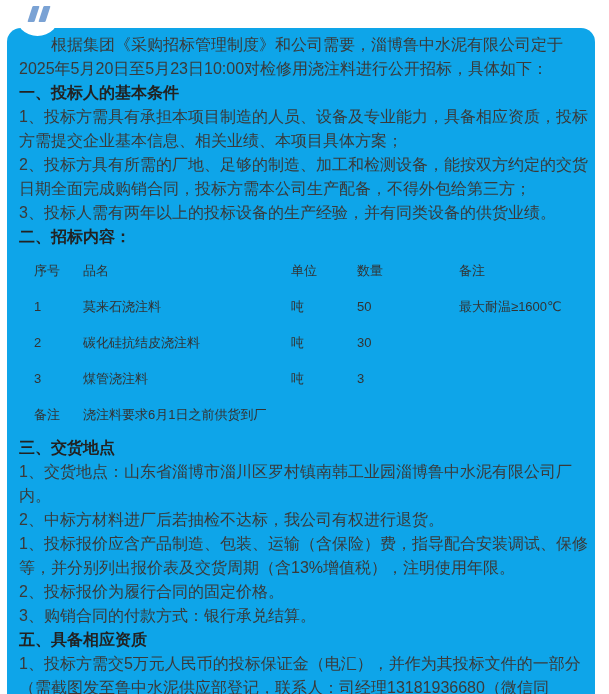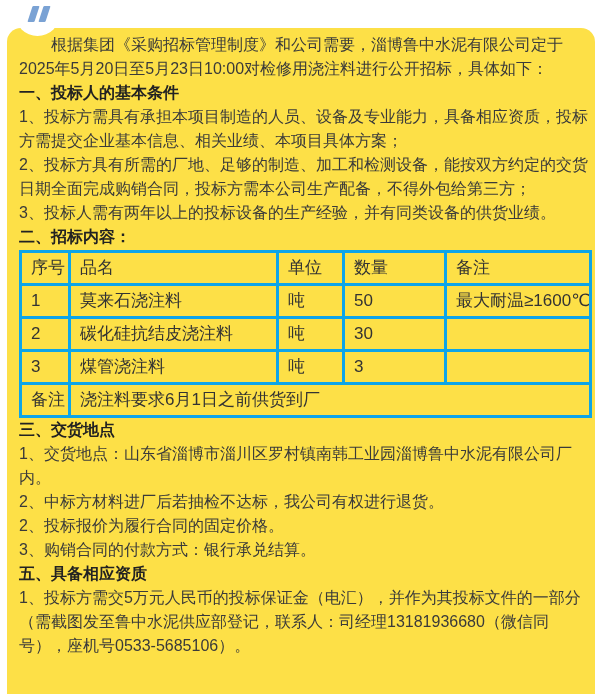--- a/index.html
+++ b/index.html
@@ -3,21 +3,21 @@
 <meta charset="utf-8">
 <style>
   html,body{margin:0;padding:0;}
   body{
     width:609px;height:694px;position:relative;overflow:hidden;
     background:#ffffff;
     font-family:"Liberation Sans","DejaVu Sans",sans-serif;
   }
   .card{
     position:absolute;left:7px;top:28px;width:588px;height:666px;
-    background:#fde047;border-radius:14px 14px 0 0;
+    background:#0ea5e9;border-radius:14px 14px 0 0;
     box-sizing:border-box;padding:5px 3px 0 12px;z-index:1;
   }
   .quote-circle{
     position:absolute;left:15px;top:-9px;width:45px;height:45px;
     background:#ffffff;border-radius:50%;z-index:2;
   }
   .quote-mark{
     position:absolute;left:30px;top:6px;z-index:3;display:flex;gap:4px;
   }
   .quote-mark i{
@@ -27,22 +27,22 @@
   .card p,.card h3{
     margin:0;font-size:16px;line-height:24px;font-weight:400;color:#3a3a3a;
   }
   .card h3{font-weight:700;color:#222222;}
   .intro{text-indent:2em;}
   table{
     width:570px;border-collapse:collapse;table-layout:fixed;
     margin:1px 0 0 0;
   }
   th,td{
-    border:3px solid #0ea5e9;height:30px;padding:0 9px;
-    font-size:17px;font-weight:400;text-align:left;vertical-align:middle;
+    border:6px solid #0ea5e9;height:30px;padding:0 9px;
+    font-size:13px;font-weight:400;text-align:left;vertical-align:middle;
     color:#333333;line-height:20px;overflow:hidden;white-space:nowrap;
   }
   col.c1{width:49px}col.c2{width:208px}col.c3{width:66px}col.c4{width:102px}col.c5{width:145px}
 </style>
 </head>
 <body>
 
 <div class="quote-circle"></div>
 <div class="quote-mark">
     <i></i>
@@ -100,18 +100,19 @@
       <td>备注</td>
       <td colspan="4">浇注料要求6月1日之前供货到厂</td>
     </tr>
   </tbody>
     </table>
 
   <h3>三、交货地点</h3>
   <p>1、交货地点：山东省淄博市淄川区罗村镇南韩工业园淄博鲁中水泥有限公司厂内。</p>
   <p>2、中标方材料进厂后若抽检不达标，我公司有权进行退货。</p>
 
+  <p>1、投标报价应含产品制造、包装、运输（含保险）费，指导配合安装调试、保修等，并分别列出报价表及交货周期（含13%增值税），注明使用年限。</p>
   <p>2、投标报价为履行合同的固定价格。</p>
   <p>3、购销合同的付款方式：银行承兑结算。</p>
 
   <h3>五、具备相应资质</h3>
   <p>1、投标方需交5万元人民币的投标保证金（电汇），并作为其投标文件的一部分（需截图发至鲁中水泥供应部登记，联系人：司经理13181936680（微信同号），座机号0533-5685106）。</p>
 </div>
 
 </body></html>

